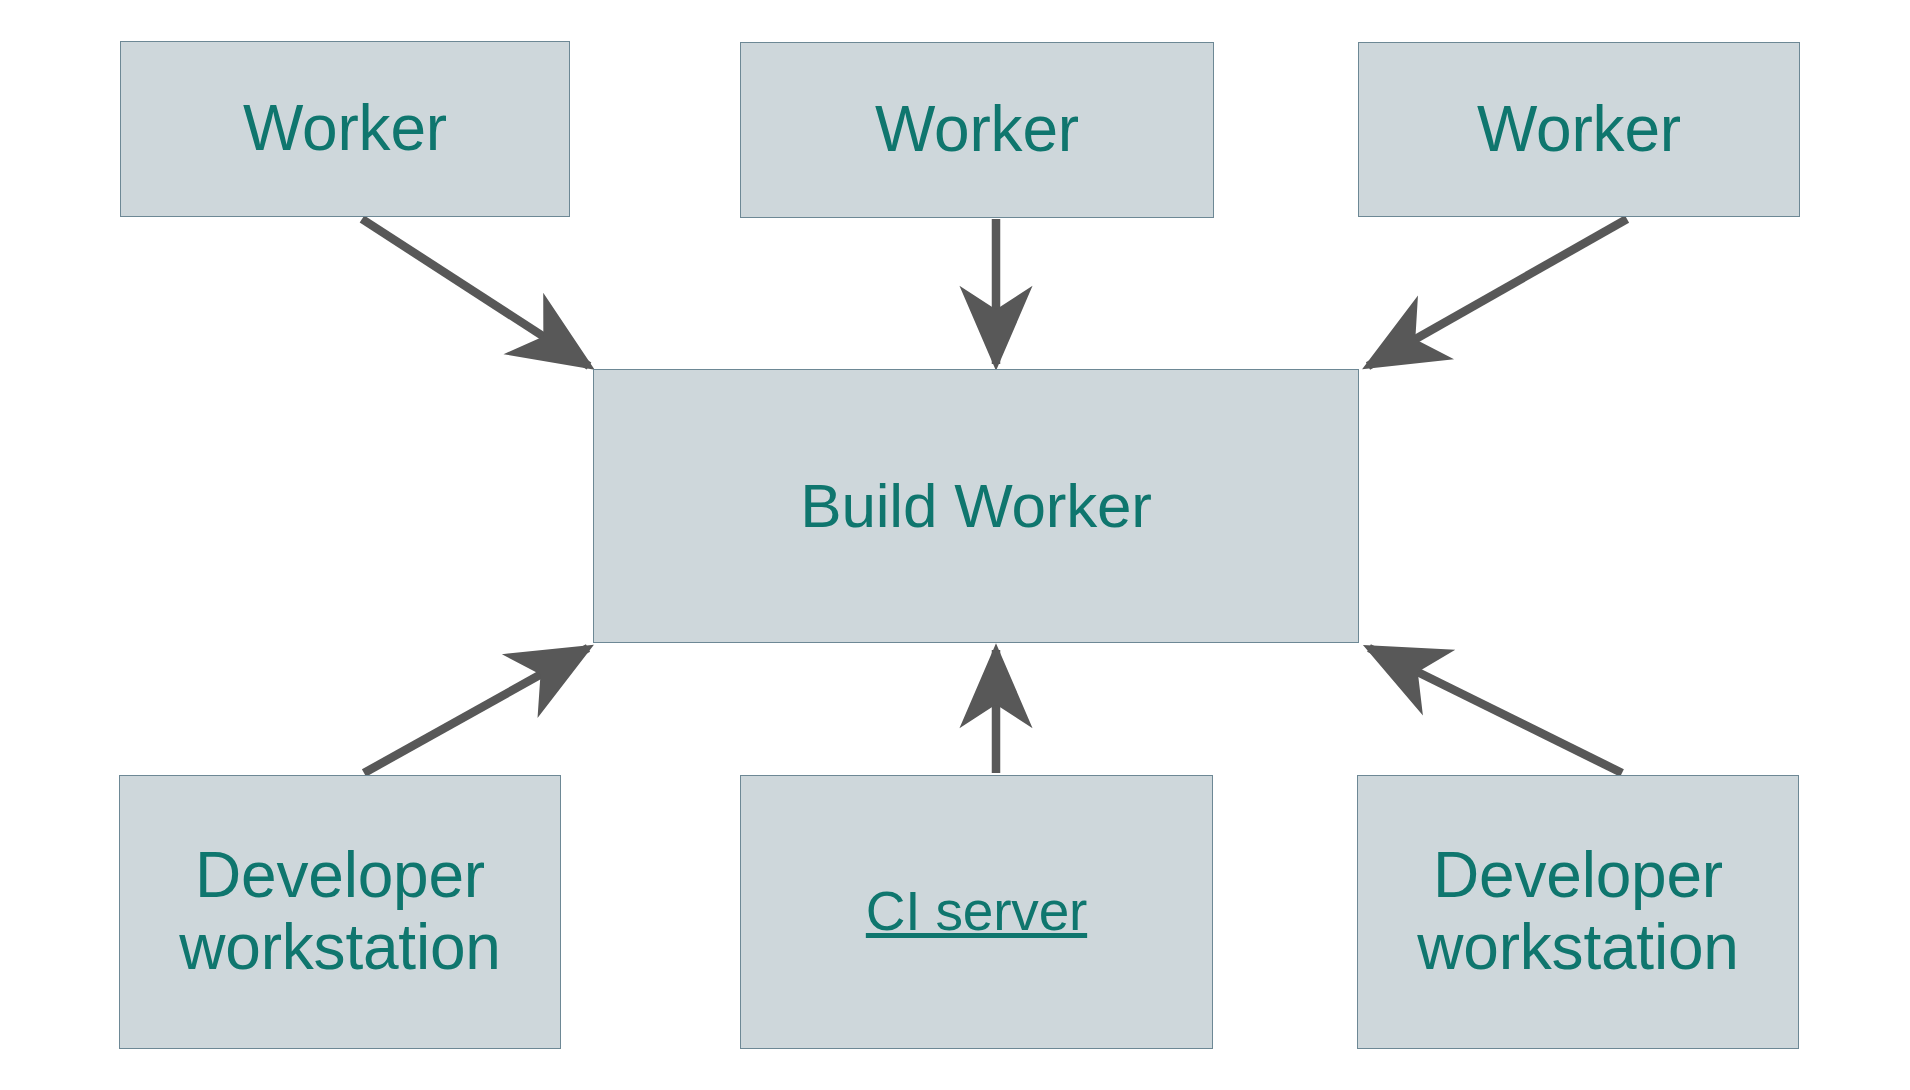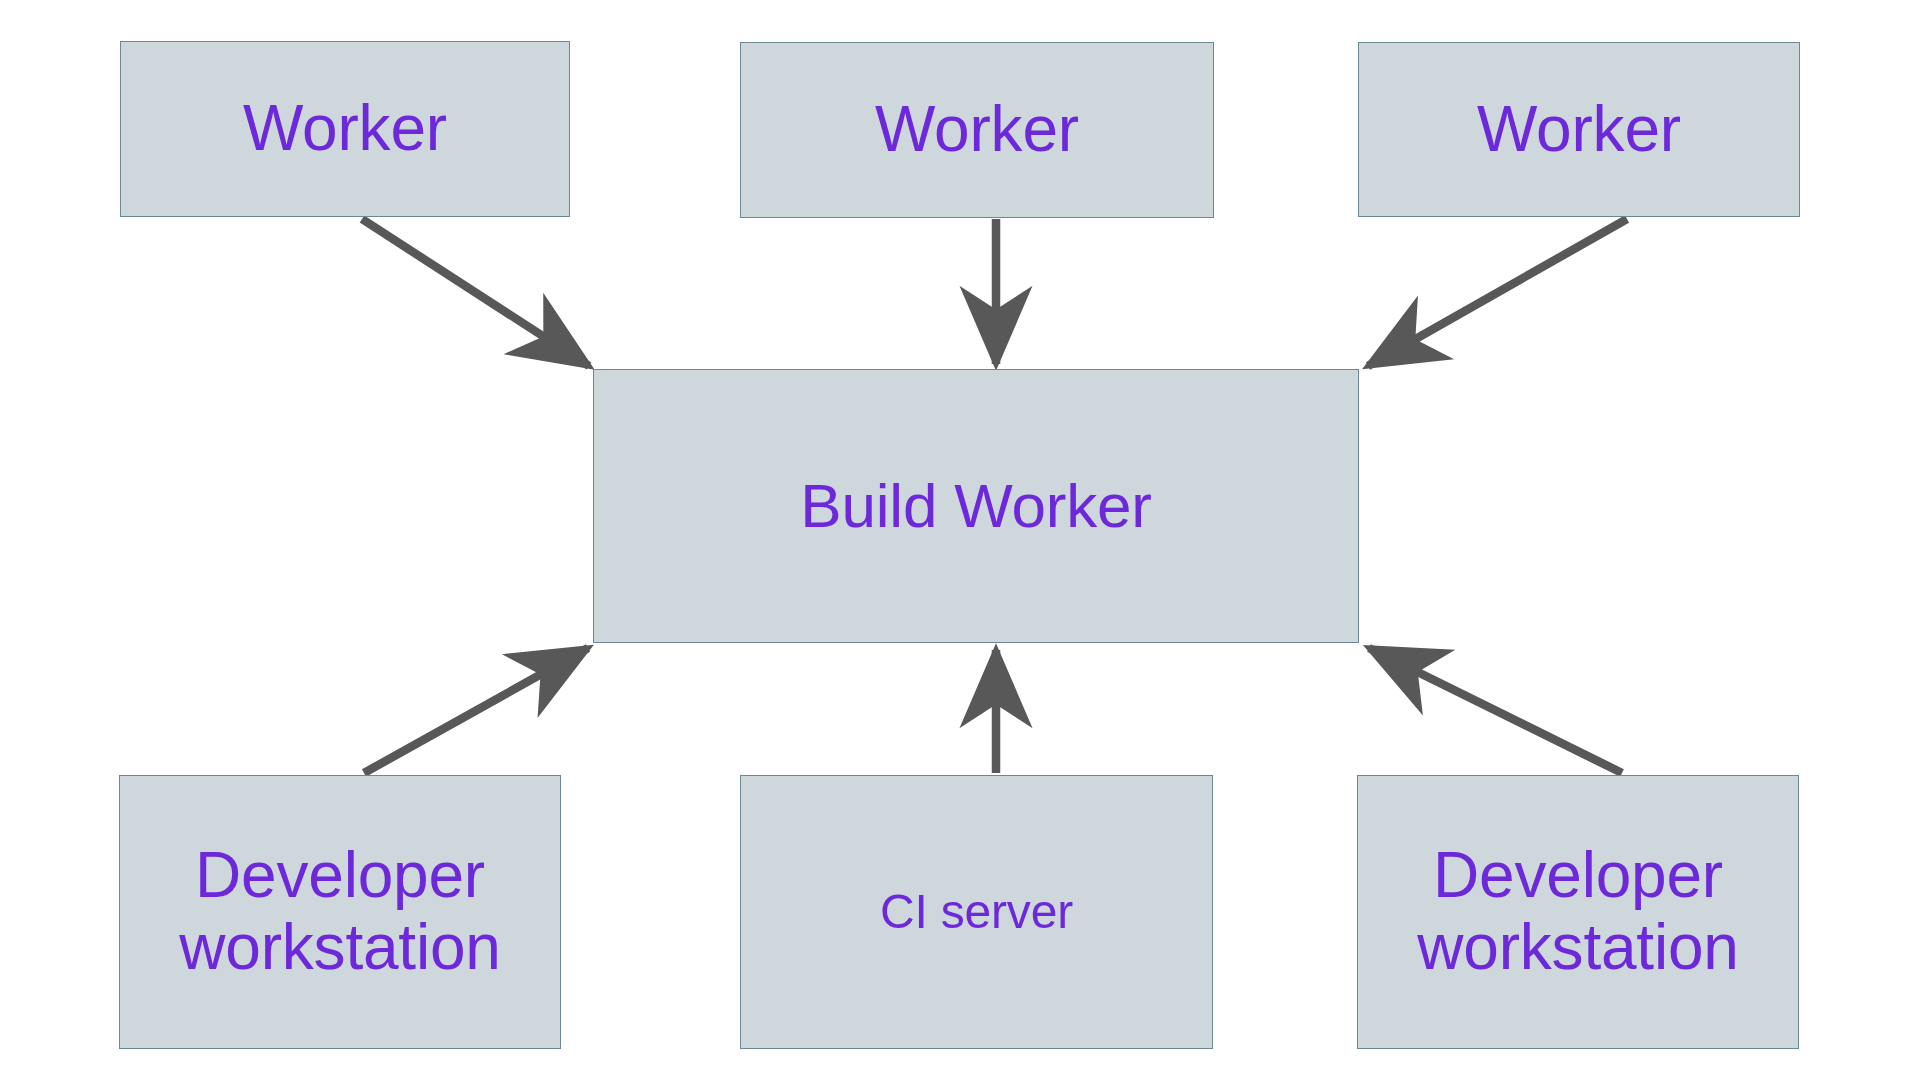--- a/index.html
+++ b/index.html
@@ -33,21 +33,21 @@
     z-index: 2;
     box-sizing: border-box;
     background: #ced7db;
     border: 1.6px solid #6d8895;
     display: flex;
     align-items: center;
     justify-content: center;
     text-align: center;
   }
   .node-label {
-    color: #6d28d9;
+    color: #0f766e;
     font-weight: 400;
     line-height: 1.12;
     letter-spacing: -0.2px;
     white-space: pre-line;
     padding: 0 8px;
   }
   
   #node-worker-1 { left: 120px;  top: 41px;  width: 450px; height: 176px; }
   #node-worker-2 { left: 740px;  top: 42px;  width: 474px; height: 176px; }
   #node-worker-3 { left: 1358px; top: 42px;  width: 442px; height: 175px; }
@@ -58,21 +58,21 @@
   
   #node-build-master { left: 593px; top: 369px; width: 766px; height: 274px; }
   #node-build-master .node-label { font-size: 62px; }
 
   
   #node-dev-workstation-1 { left: 119px;  top: 775px; width: 442px; height: 274px; }
   #node-ci-server        { left: 740px;  top: 775px; width: 473px; height: 274px; }
   #node-dev-workstation-2 { left: 1357px; top: 775px; width: 442px; height: 274px; }
   #node-dev-workstation-1 .node-label,
   #node-dev-workstation-2 .node-label { font-size: 64px; }
-  #node-ci-server .node-label { font-size: 48px; }
+  #node-ci-server .node-label { font-size: 55px; text-decoration: underline; }
 </style>
 </head>
 <body>
 
 <div id="diagram-root">
 
   <svg id="edge-layer" viewBox="0 0 1910 1090" width="1910" height="1090" xmlns="http://www.w3.org/2000/svg">
     <defs>
       <marker id="arrowhead" markerWidth="11" markerHeight="9" refX="9.6" refY="4.5" orient="auto" markerUnits="strokeWidth">
         <path d="M 0.4 0.2 L 10.4 4.5 L 0.4 8.8 L 3.2 4.5 Z" fill="#585858"></path>

